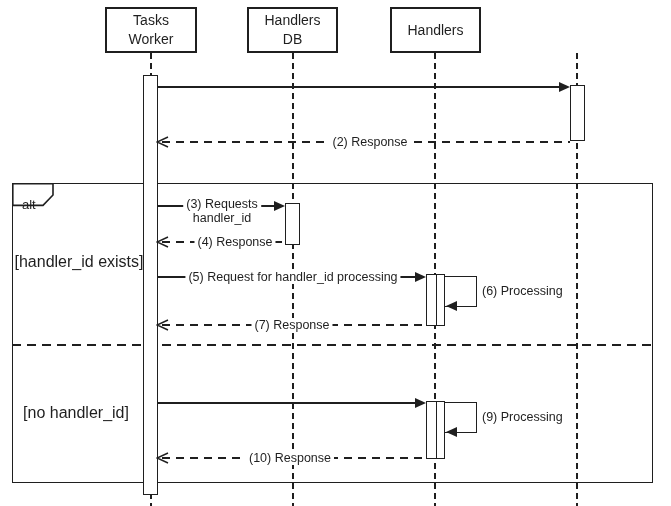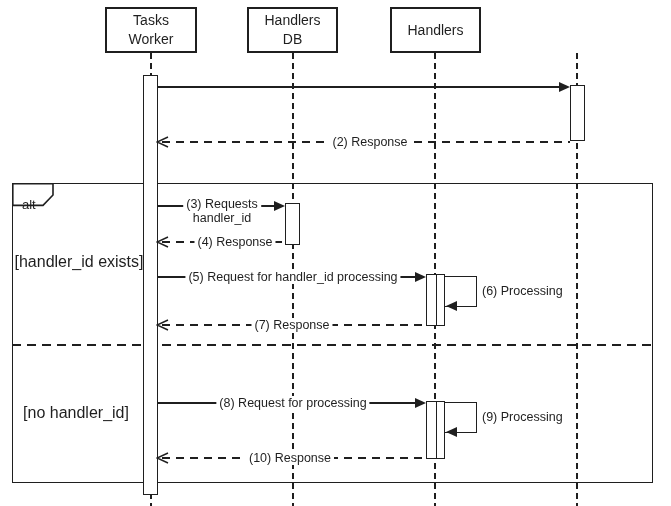--- a/index.html
+++ b/index.html
@@ -121,21 +121,20 @@
   <div class="msg-label side" style="left:482px;top:291px;">(6) Processing</div>
 
   <div class="msg-line dashed" style="left:162px;top:324px;width:264px;"></div>
   <svg class="arrow-open" style="left:156px;top:319px;" width="13" height="12">
     <path d="M12 1 L1 6 L12 11" fill="none" stroke="#1f1f1f" stroke-width="1.5"></path>
   </svg>
   <div class="msg-label" style="left:292px;top:325px;">(7) Response</div>
 
   <div class="msg-line" style="left:158px;top:402px;width:259px;"></div>
   <div class="arrow-filled" style="left:415px;top:398px;"></div>
-  <div class="msg-label" style="left:293px;top:403px;">(8) Request for processing</div>
 
   <div class="self-loop" style="left:445px;top:402px;"></div>
   <div class="arrow-filled point-left" style="left:446px;top:427px;"></div>
   <div class="msg-label side" style="left:482px;top:417px;">(9) Processing</div>
 
   <div class="msg-line dashed" style="left:162px;top:457px;width:264px;"></div>
   <svg class="arrow-open" style="left:156px;top:452px;" width="13" height="12">
     <path d="M12 1 L1 6 L12 11" fill="none" stroke="#1f1f1f" stroke-width="1.5"></path>
   </svg>
   <div class="msg-label" style="left:290px;top:458px;">(10) Response</div>

